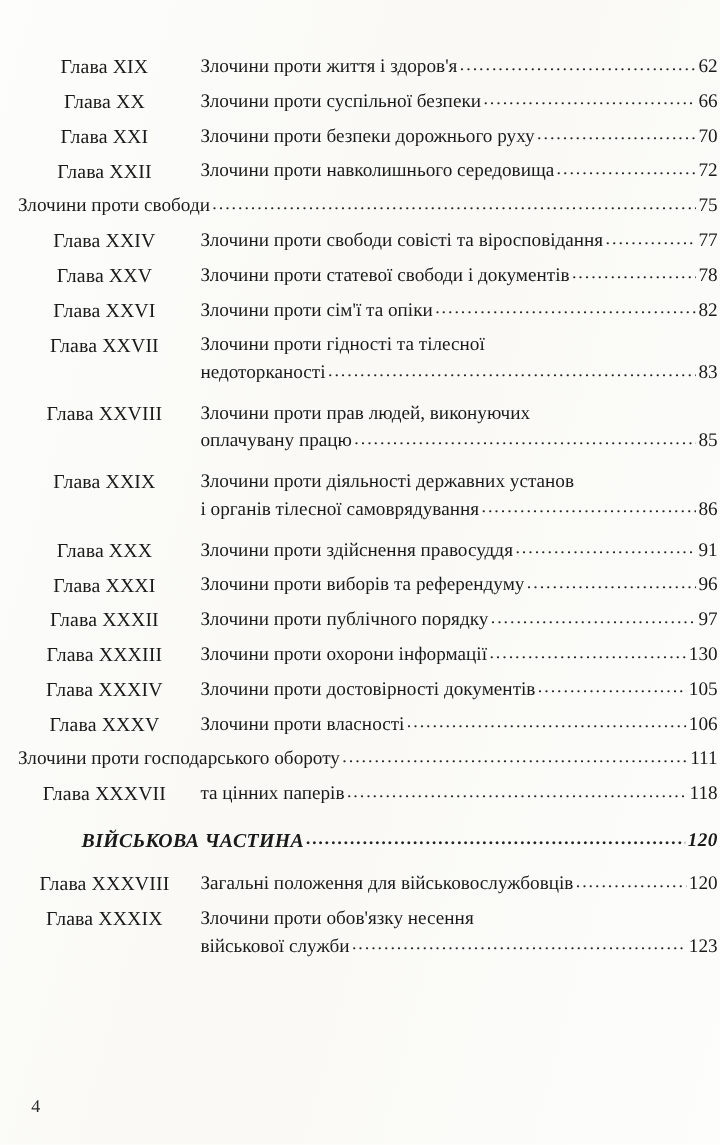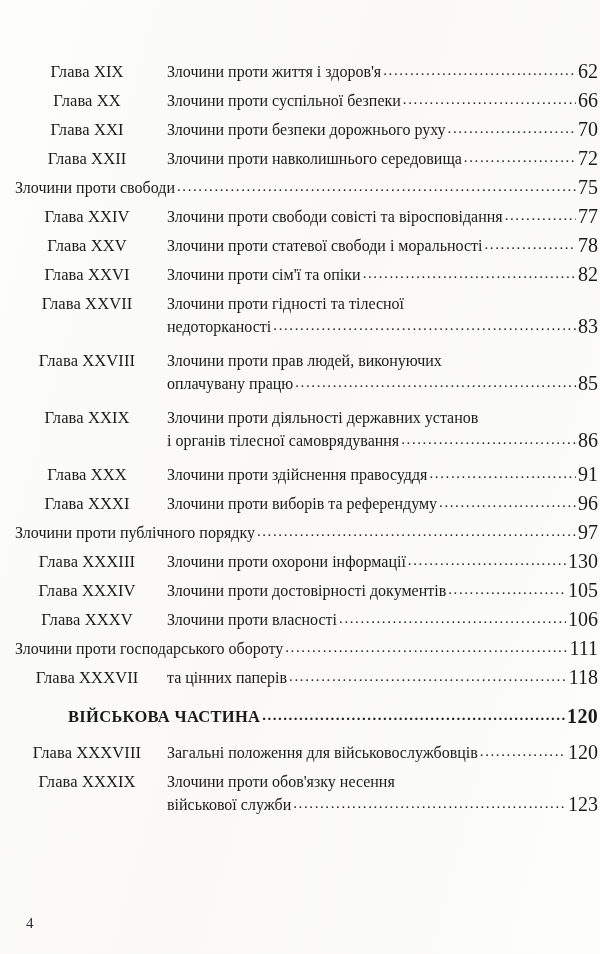--- a/index.html
+++ b/index.html
@@ -25,21 +25,21 @@
     position: absolute;
     inset: 0;
     background:
       linear-gradient(105deg, rgba(250,249,245,0.0) 0%, rgba(246,245,240,0.55) 48%, rgba(252,251,248,0.0) 100%);
     pointer-events: none;
   }
 
   .toc {
     position: absolute;
     left: 0;
-    top: 60px;
+    top: 44px;
     width: 600px;
   }
 
   
   .entry {
     display: flex;
     align-items: flex-start;
     padding: 0 0 0 0;
     margin-bottom: 11px;
   }
@@ -85,41 +85,42 @@
     font-size: 15px;
     position: relative;
     top: -1px;
   }
   .leader::after {
     content: "............................................................................................................................................................";
   }
 
   .page-num {
     flex: 0 0 auto;
-    font-size: 20px;
+    font-size: 16px;
     text-align: right;
     padding-left: 1px;
   }
 
   
   .line.cont .line-text { }
 
   
   .part-header {
     display: flex;
     align-items: flex-end;
     margin-top: 16px;
     margin-bottom: 13px;
     padding-left: 68px;
     padding-right: 2px;
     font-weight: bold;
     font-size: 16.5px;
     line-height: 23px;
     white-space: nowrap;
     letter-spacing: 0.3px;
+    font-style: italic;
   }
   .part-header .leader {
     font-weight: bold;
     letter-spacing: 1.5px;
     font-size: 15px;
   }
   .part-header .page-num { font-weight: bold; }
 
   
   .folio {
@@ -194,21 +195,21 @@
               <span class="line-text">Злочини проти свободи совісті та віросповідання</span>
               <span class="leader"></span>
               <span class="page-num">77</span>
             </div>
           </div>
         </div>
         <div class="entry tight">
           <div class="entry-label">Глава XXV</div>
           <div class="entry-body">
             <div class="line">
-              <span class="line-text">Злочини проти статевої свободи і моральності</span>
+              <span class="line-text">Злочини проти статевої свободи і документів</span>
               <span class="leader"></span>
               <span class="page-num">78</span>
             </div>
           </div>
         </div>
         <div class="entry tight">
           <div class="entry-label">Глава XXVI</div>
           <div class="entry-body">
             <div class="line">
               <span class="line-text">Злочини проти сім'ї та опіки</span>
@@ -270,20 +271,21 @@
           <div class="entry-label">Глава XXXI</div>
           <div class="entry-body">
             <div class="line">
               <span class="line-text">Злочини проти виборів та референдуму</span>
               <span class="leader"></span>
               <span class="page-num">96</span>
             </div>
           </div>
         </div>
         <div class="entry tight">
+          <div class="entry-label">Глава XXXII</div>
           <div class="entry-body">
             <div class="line">
               <span class="line-text">Злочини проти публічного порядку</span>
               <span class="leader"></span>
               <span class="page-num">97</span>
             </div>
           </div>
         </div>
         <div class="entry tight">
           <div class="entry-label">Глава XXXIII</div>

